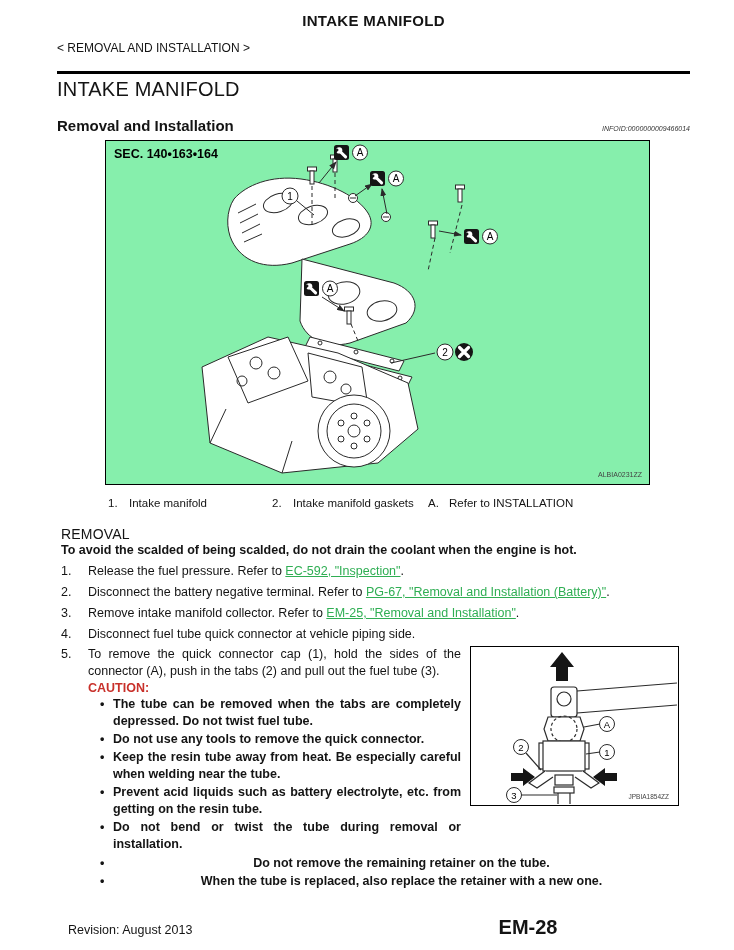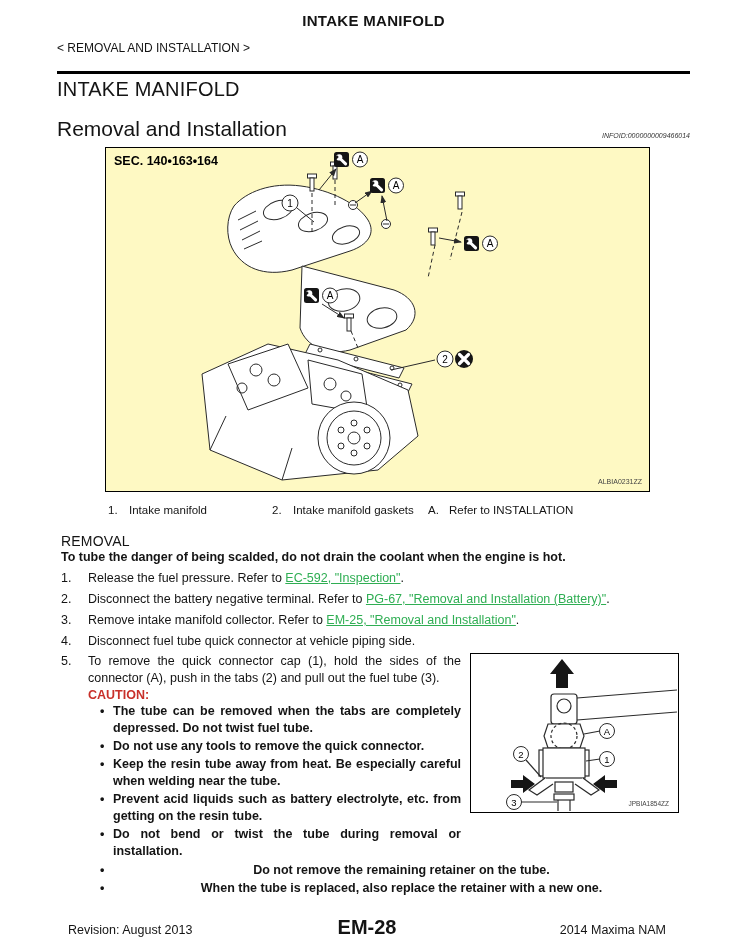--- a/index.html
+++ b/index.html
@@ -14,24 +14,24 @@
     width:734px;height:950px;background:#fff;position:relative;
     font-family:"Liberation Sans",sans-serif;color:var(--ink);
     overflow:hidden;margin:0 auto;
   }
   .content{padding:12px 44px 0 57px;}
   .running-title{text-align:center;font-size:15px;font-weight:bold;letter-spacing:.3px;margin-bottom:9px;}
   .breadcrumb-row{border-bottom:3px solid #000;padding-bottom:15px;}
   .breadcrumb{font-size:12px;}
   .page-title{font-size:20px;font-weight:400;letter-spacing:.2px;margin-top:4px;}
   .subsection-row{display:flex;align-items:flex-end;justify-content:space-between;margin-top:16px;}
-  .subsection-title{font-size:21px;font-weight:400;}
+  .subsection-title{font-size:15px;font-weight:700;}
   .infoid{font-size:7px;font-style:italic;color:#333;padding-bottom:2px;}
 
-  .fig1-box{margin-left:48px;margin-top:6px;width:545px;height:345px;border:1.5px solid #000;position:relative;background:#fef9c3;}
+  .fig1-box{margin-left:48px;margin-top:6px;width:545px;height:345px;border:1.5px solid #000;position:relative;background:#86efac;}
   .fig1-svg{display:block;}
 
   .fig-legend{display:flex;margin-left:51px;margin-top:12px;font-size:11.5px;}
   .legend-item{display:flex;}
   .legend-item .lnum{width:21px;}
   .legend-item:nth-child(1){width:164px;}
   .legend-item:nth-child(2){width:156px;}
 
   .removal-heading{font-size:14px;margin-top:17px;margin-left:4px;letter-spacing:.2px;}
   .warning-label{color:var(--red);font-weight:bold;font-size:12.5px;margin-top:7px;margin-left:4px;}
@@ -218,21 +218,21 @@
           <span class="lnum">2.</span>
           <span class="ltext">Intake manifold gaskets</span>
         </div>
         <div class="legend-item">
           <span class="lnum">A.</span>
           <span class="ltext">Refer to INSTALLATION</span>
         </div>
       </div>
 
     <div class="removal-heading">REMOVAL</div>
-    <div class="warning-text">To tube the danger of being scalded, do not drain the coolant when the engine is hot.</div>
+    <div class="warning-text">To avoid the scalded of being scalded, do not drain the coolant when the engine is hot.</div>
 
     <div class="steps" id="steps-list">
         <div class="step">
           <span class="step-num">1.</span>
           <span class="step-text">Release the fuel pressure. Refer to <a class="ref-link" href="#">EC-592, "Inspection"</a>.</span>
         </div>
         <div class="step">
           <span class="step-num">2.</span>
           <span class="step-text">Disconnect the battery negative terminal. Refer to <a class="ref-link" href="#">PG-67, "Removal and Installation (Battery)"</a>.</span>
         </div>
@@ -339,15 +339,14 @@
         <div class="bullet">
           <span class="dot">•</span>
           <span class="btext">When the tube is replaced, also replace the retainer with a new one.</span>
         </div>
       </div>
   </div>
 
   <div class="footer">
     <span class="f-left">Revision: August 2013</span>
     <span class="f-center">EM-28</span>
-    <span class="f-right">2014 Maxima NAM</span>
   </div>
 </div>
 
 </body></html>

